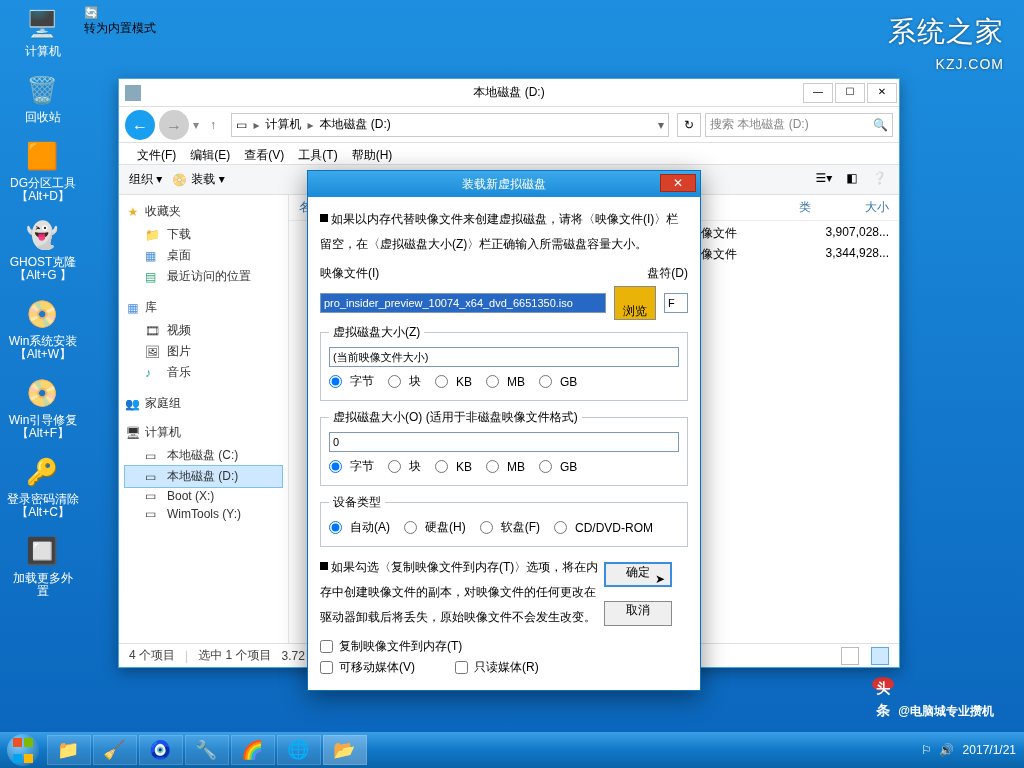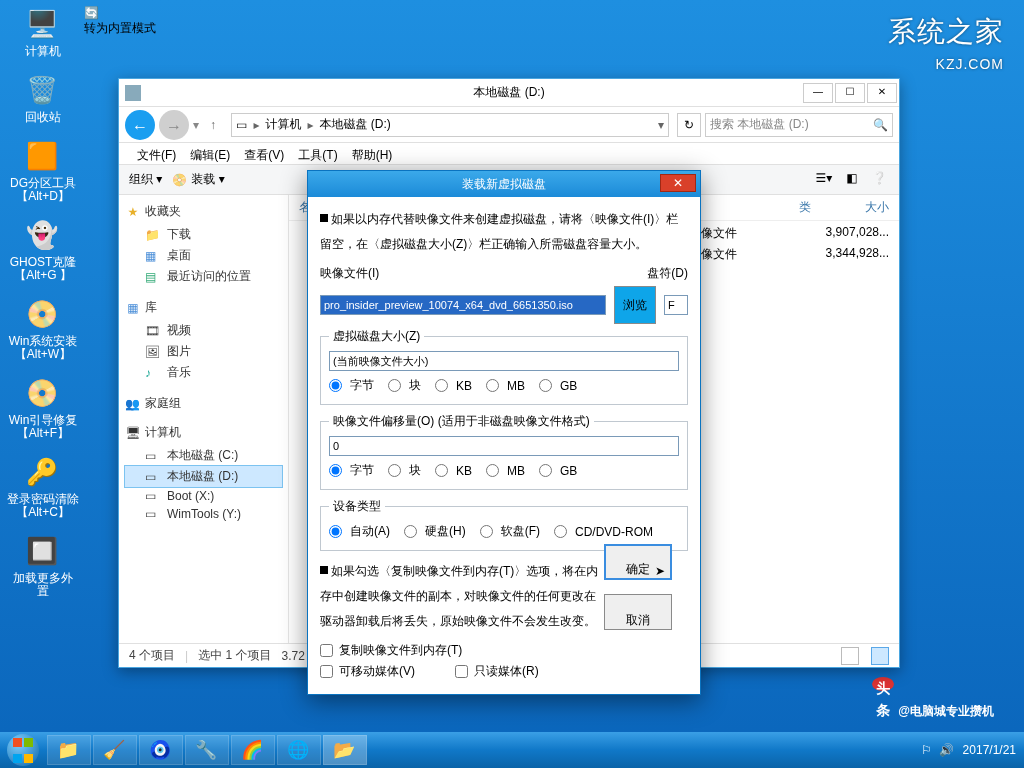--- a/index.html
+++ b/index.html
@@ -71,26 +71,26 @@
 .modal .mtb .x{position:absolute;right:4px;top:3px;width:36px;height:18px;background:#d9402a;color:#fff;text-align:center;line-height:17px;font-size:12px;border:1px solid #a02814}
 .modal .bd{padding:10px 12px 12px 12px}
 .modal .info{color:#000000;line-height:25px;margin-bottom:8px}
 .modal .info .sq{display:inline-block;width:8px;height:8px;background:#000;margin-right:3px;vertical-align:1px}
 fieldset{border:1px solid #c0c8d0;padding:6px 8px 8px;margin-bottom:8px}
 legend{padding:0 4px}
 .frow{display:flex;align-items:center;gap:8px;margin-bottom:4px}
 .frow label{flex-shrink:0}
 .frow input[type=text]{flex:1;height:20px;border:1px solid #7a9ab8;padding:0 3px;font-size:11px}
 .frow input.sel{background:#2668c4;color:#fff}
-.frow .btn{height:38px;padding:9px 8px;border:1px solid #8a8a8a;background:#0ea5e9}
+.frow .btn{height:22px;padding:16px 8px;border:1px solid #8a8a8a;background:#eab308}
 .rads{display:flex;gap:14px;padding:2px 0}
 .rads label{display:flex;align-items:center;gap:8px}
 input[type=radio],input[type=checkbox]{width:13px;height:13px;margin:0}
 .mbtns{display:flex;flex-direction:column;gap:14px;position:absolute;right:16px;bottom:52px}
-.mbtn{width:68px;height:36px;border:1px solid #8a8a8a;background:#efefef;display:flex;align-items:flex-end;justify-content:center}
+.mbtn{width:68px;height:25px;border:1px solid #8a8a8a;background:#efefef;display:flex;align-items:flex-start;justify-content:center}
 .mbtn.pri{border:2px solid #3a8de0}
 .chk{display:flex;align-items:center;gap:6px;margin:2px 0}
 
 
 .tbar{position:absolute;left:0;bottom:0;width:1024px;height:36px;background:linear-gradient(#3a9fe6,#1078c8,#0a63a8);display:flex;align-items:center}
 .start{width:46px;height:36px;display:flex;align-items:center;justify-content:center}
 .orb{width:32px;height:32px;border-radius:50%;background:radial-gradient(circle at 35% 30%,#7fd1ff,#0a63a8);display:flex;flex-wrap:wrap;align-items:center;justify-content:center}
 .orb span{width:9px;height:9px;margin:1px}
 .tsk{width:44px;height:30px;margin:0 1px;background:rgba(255,255,255,.12);border:1px solid rgba(255,255,255,.15);display:flex;align-items:center;justify-content:center;font-size:18px}
 .tsk.act{background:rgba(255,255,255,.28)}
@@ -339,21 +339,21 @@
             <span>MB</span>
           </label>
         <label>
             <input type="radio" style="">
             <span>GB</span>
           </label>
       </div>
     </fieldset>
 
     <fieldset>
-      <legend>映像文件偏移量(O) (适用于非磁盘映像文件格式)</legend>
+      <legend>虚拟磁盘大小(O) (适用于非磁盘映像文件格式)</legend>
       <div class="frow">
           <input type="text" value="0" style="">
         </div>
       <div class="rads">
         <label>
             <input type="radio" checked="" style="">
             <span>字节</span>
           </label>
         <label>
             <input type="radio" style="">

